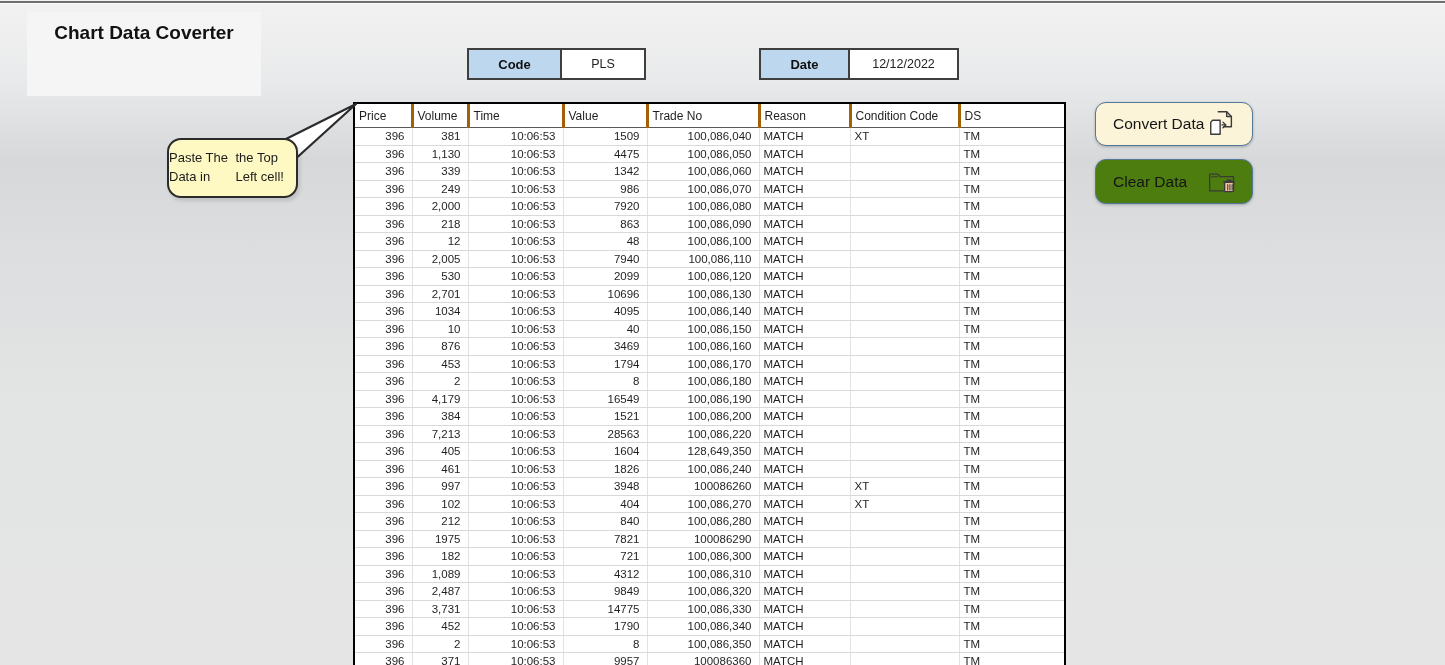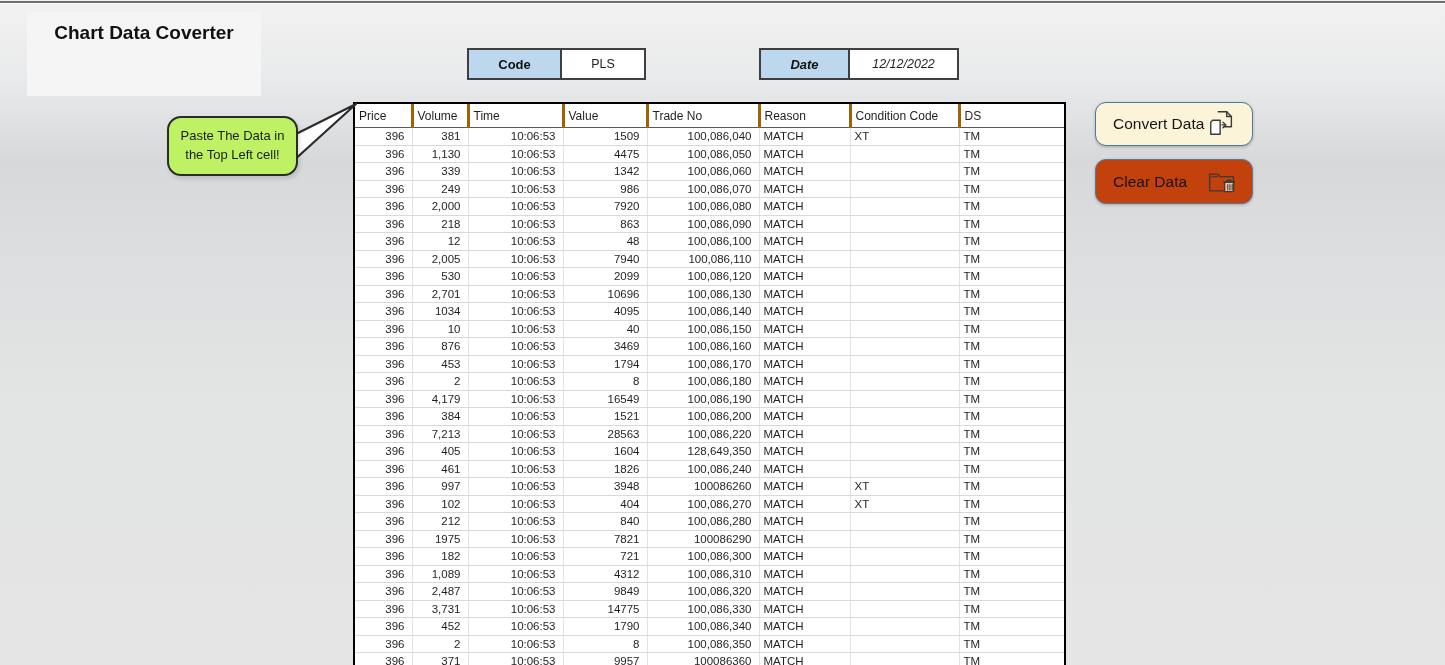--- a/index.html
+++ b/index.html
@@ -13,37 +13,37 @@
   .logo{position:absolute;left:27px;top:12px;width:234px;height:84px;background:#f5f5f6;padding:6px 8px;box-sizing:border-box;}
   .logo .title{font-size:33px;font-weight:bold;letter-spacing:0px;line-height:1.05;color:#111;}
   .logo .title .green{color:#2e9e5f;}
   .logo .subtitle{font-size:19px;font-weight:bold;color:#111;margin-top:4px;text-align:center;}
   
   .field-group{position:absolute;top:48px;height:32px;display:flex;border:2px solid #3f3f3f;box-sizing:border-box;background:#fff;}
   .field-group .lbl{background:#bdd7ee;border-right:2px solid #3f3f3f;display:flex;align-items:center;justify-content:center;font-size:13px;font-weight:600;color:#111;box-sizing:border-box;}
   .field-group .val{display:flex;align-items:center;justify-content:center;font-size:12.5px;color:#222;box-sizing:border-box;background:#fff;}
   #code-group{left:467px;width:179px;}
   #code-group .lbl{width:93px;} #code-group .val{flex:1;}
-  #date-group{left:759px;width:200px;font-style:italic;}
+  #date-group{left:759px;width:200px;}
   #date-group .lbl{width:89px;} #date-group .val{flex:1;}
   
   .sheet{position:absolute;left:353px;top:102px;width:713px;height:563px;overflow:hidden;background:#fff;border:2px solid #000;border-bottom:none;box-sizing:border-box;}
   table{border-collapse:collapse;table-layout:fixed;width:709px;font-size:11.5px;color:#1f1f1f;}
   th{height:23px;font-weight:400;text-align:left;padding:0 3px 0 4px;border-bottom:1px solid #595959;border-right:3px solid #a16207;font-size:12px;white-space:nowrap;overflow:hidden;}
   td{height:16.5px;padding:0 7px 0 4px;border-bottom:1px solid #d9d9d9;border-right:1px solid #e2e2e2;white-space:nowrap;overflow:hidden;}
   th:last-child,td:last-child{border-right:none;}
   td.num{text-align:right;}
   td.txt{text-align:left;padding-left:4px;}
   
-  .callout{position:absolute;left:167px;top:116px;width:127px;height:56px;background:#bef264;border:2px solid #2b2b2b;border-radius:14px;z-index:4;display:flex;flex-direction:column;align-items:center;justify-content:center;font-size:13px;color:#1c1c1c;line-height:1.45;box-shadow:2px 3px 4px rgba(0,0,0,0.12);}
+  .callout{position:absolute;left:167px;top:138px;width:127px;height:56px;background:#fef9c3;border:2px solid #2b2b2b;border-radius:14px;z-index:4;display:flex;flex-direction:row;align-items:center;justify-content:center;font-size:13px;color:#1c1c1c;line-height:1.45;box-shadow:2px 3px 4px rgba(0,0,0,0.12);}
   .callout-tail{position:absolute;left:278px;top:98px;width:84px;height:72px;z-index:3;}
   
   .action-btn{position:absolute;left:1095px;width:158px;border:1.6px solid #54779a;border-radius:11px;box-sizing:border-box;display:flex;align-items:center;justify-content:space-between;padding:0 15px 0 17px;font-size:15.5px;color:#151515;cursor:pointer;box-shadow:0 1px 3px rgba(0,0,0,0.25);}
   #convert-btn{top:102px;height:44px;background:#fcf4d8;}
-  #clear-btn{top:159px;height:45px;background:#c2410c;}
+  #clear-btn{top:159px;height:45px;background:#4d7c0f;}
   .btn-icon{width:30px;height:30px;flex:0 0 auto;}
 </style>
 </head>
 <body>
 
 <div class="top-rule"></div>
 
 <div class="logo">
   <div class="subtitle">Chart Data Coverter</div>
 </div>

